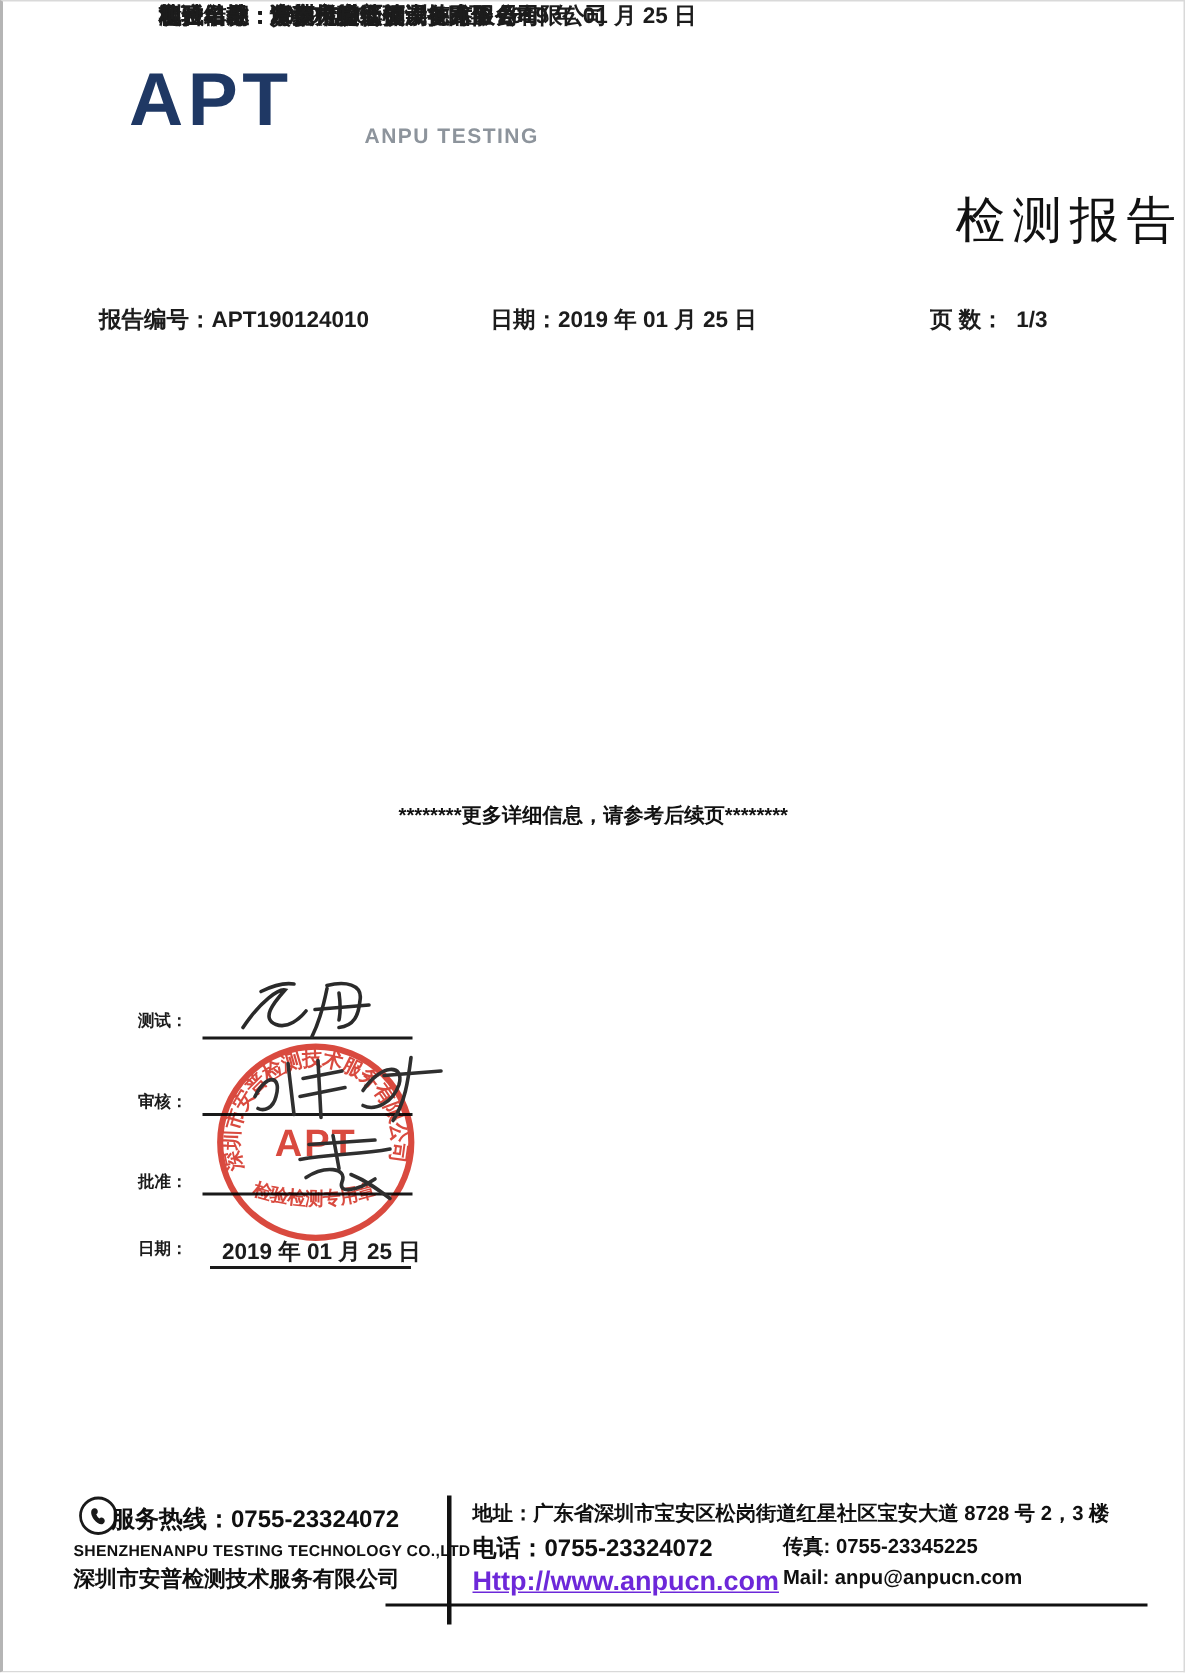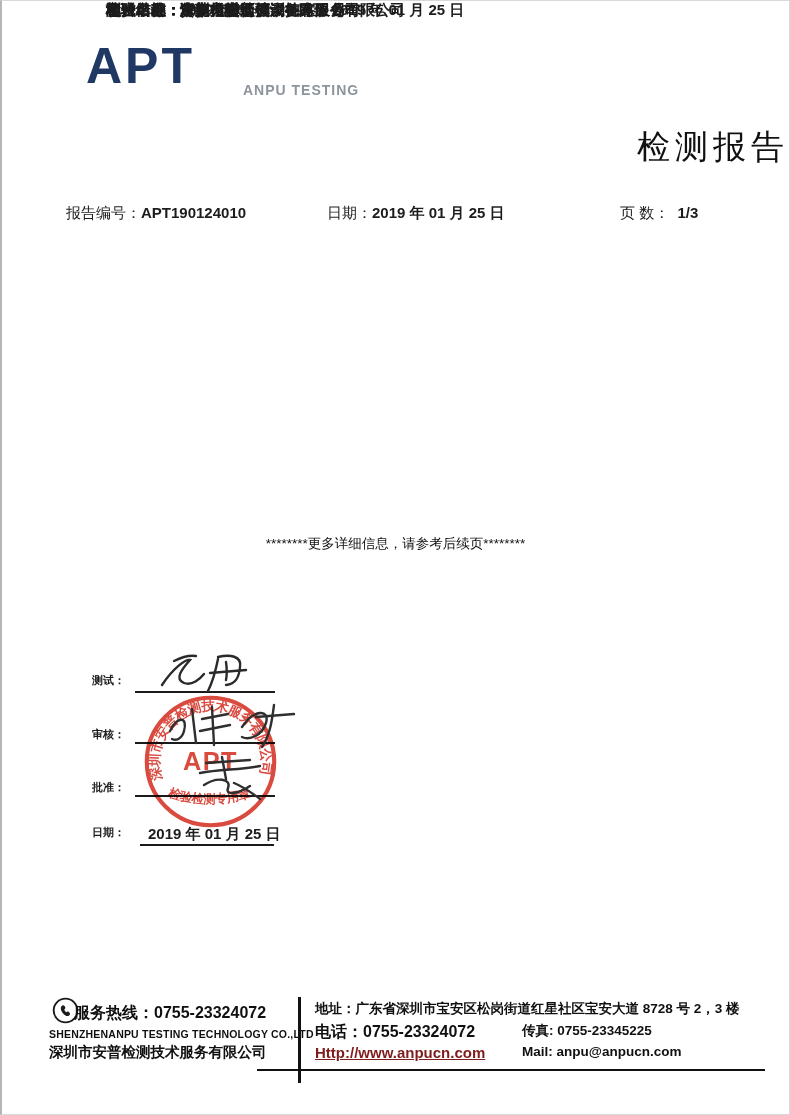--- a/index.html
+++ b/index.html
@@ -22,32 +22,32 @@
 
   
   .doc-title { left:0; top:124px; width:100%; text-align:right;
     font-size:33px; font-weight:400; letter-spacing:5px; color:#111; }
 
   
   .meta { top:203px; font-size:15px; font-weight:700; }
   .meta-report { left:64px; }
   .meta-date { left:325px; }
   .meta-page { left:618px; }
-  .lbl { font-weight:400; }
+  .lbl { font-weight:700; }
 
   
   .frow { font-size:15px; font-weight:700; }
   .frow .flabel { position:absolute; left:104px; white-space:pre; }
   .frow .fvalue { position:absolute; left:178px; white-space:pre; }
   .r-client0 { top:245px; } .r-client1 { top:285px; }
   .r-proj0 { top:337px; } .r-proj1 { top:371px; }
   .r-proj2 { top:404px; } .r-proj3 { top:437px; }
 
   .notice { left:0; top:534px; width:100%; text-align:center;
-    font-size:13.5px; font-weight:400; color:#111; }
+    font-size:13.5px; font-weight:700; color:#111; }
 
   
   .sig-label { font-size:11px; font-weight:700; left:90px; }
   .sig-line { height:0; border-bottom:2.2px solid #1a1a1a; left:133px; width:140px; }
   .t-test { top:672px; } .l-test { top:690px; }
   .t-review { top:726px; } .l-review { top:741px; }
   .t-approve { top:779px; } .l-approve { top:794px; }
   .t-date { top:824px; }
   .v-date { left:146px; top:824px; font-size:15px; font-weight:700; white-space:pre; }
   .l-date { top:843px; left:138px; width:134px; }
@@ -59,21 +59,21 @@
   
   .foot { font-weight:700; color:#101010; }
   .phone-icon { left:50px; top:996px; width:27px; height:27px; }
   .hotline { left:72px; top:1002px; font-size:16px; }
   .co-en { left:47px; top:1027px; font-size:10.5px; letter-spacing:.2px; }
   .co-cn { left:47px; top:1042px; font-size:14.5px; }
   .v-divider { left:296px; top:996px; width:3px; height:86px; background:#111; }
   .f-addr { left:313px; top:999px; font-size:13.5px; width:470px; }
   .f-tel { left:313px; top:1021px; font-size:16px; }
   .f-fax { left:520px; top:1021px; font-size:13.5px; }
-  .f-url { left:313px; top:1043px; font-size:15px; color:#7f1d1d;
+  .f-url { left:313px; top:1043px; font-size:18px; color:#6d28d9;
     text-decoration:underline; cursor:pointer; }
   .f-mail { left:520px; top:1043px; font-size:13.5px; }
   .h-rule { left:255px; top:1068px; width:508px; height:2px; background:#111; }
 </style>
 </head>
 <body>
 
 <div class="page">
 
   <div class="abs logo-mark">APT</div>

